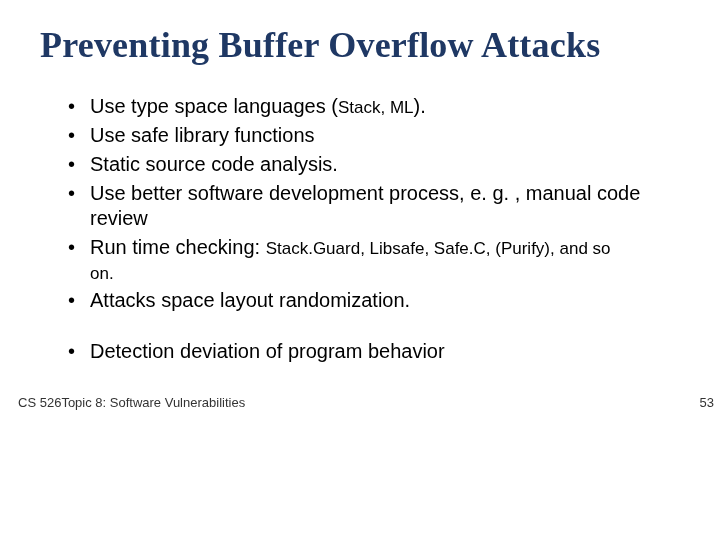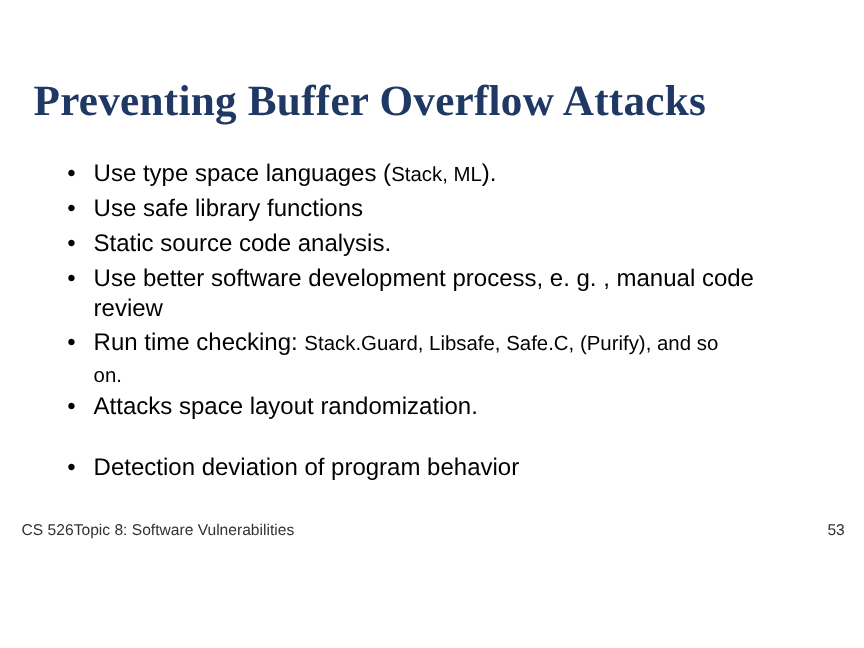--- a/index.html
+++ b/index.html
@@ -10,23 +10,22 @@
     background: #fff;
     font-family: Arial, Helvetica, sans-serif;
     color: #000;
     overflow: hidden;
     position: relative;
   }
   .slide {
     box-sizing: border-box;
     width: 720px;
     height: 420px;
-    padding: 24px 32px 0 28px;
+    padding: 24px 32px 0 40px;
     position: relative;
-    margin-top: 39px;
   }
   .title {
     font-family: "Times New Roman", Times, serif;
     font-size: 36px;
     color: #1f3864;
     margin: 0 0 28px 0;
     letter-spacing: 0.2px;
   }
   ul.bullets {
     list-style: none;
@@ -55,21 +54,21 @@
   .cont {
     font-size: 17px;
     line-height: 1.2;
     margin: 0 0 4px 0;
     padding-left: 50px; 
   }
   .footer {
     position: absolute;
     bottom: 10px;
     left: 18px;
-    right: 16px;
+    right: 6px;
     font-size: 13px;
     color: #333;
     display: flex;
     align-items: baseline;
   }
   .footer .left { flex: 0 0 auto; }
   .footer .center { flex: 1 1 auto; text-align: left; }
   .footer .right { flex: 0 0 auto; }
 </style>
 </head>

